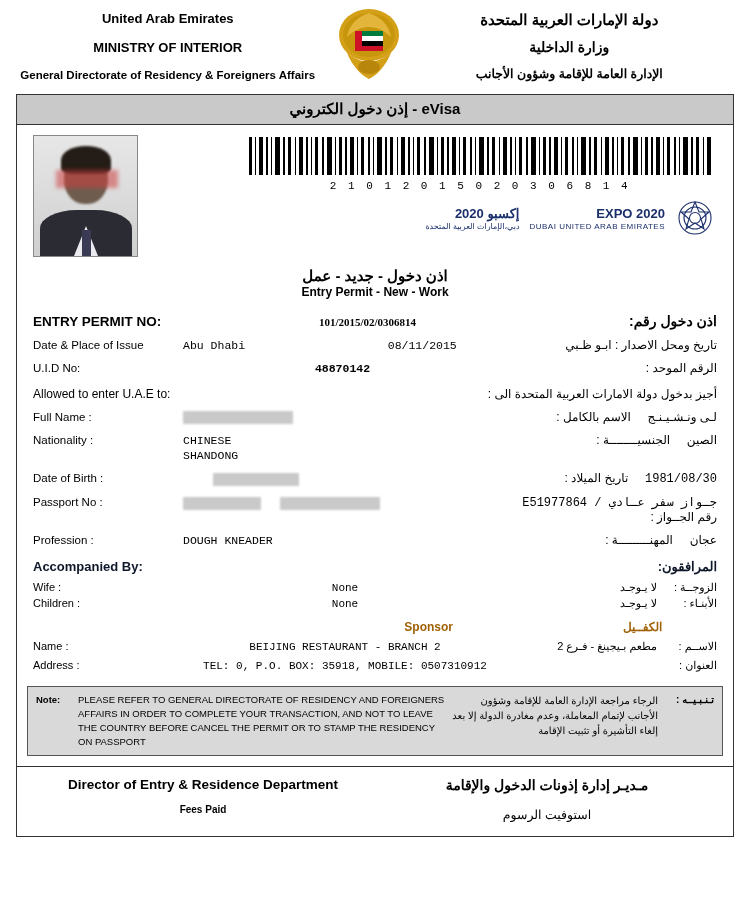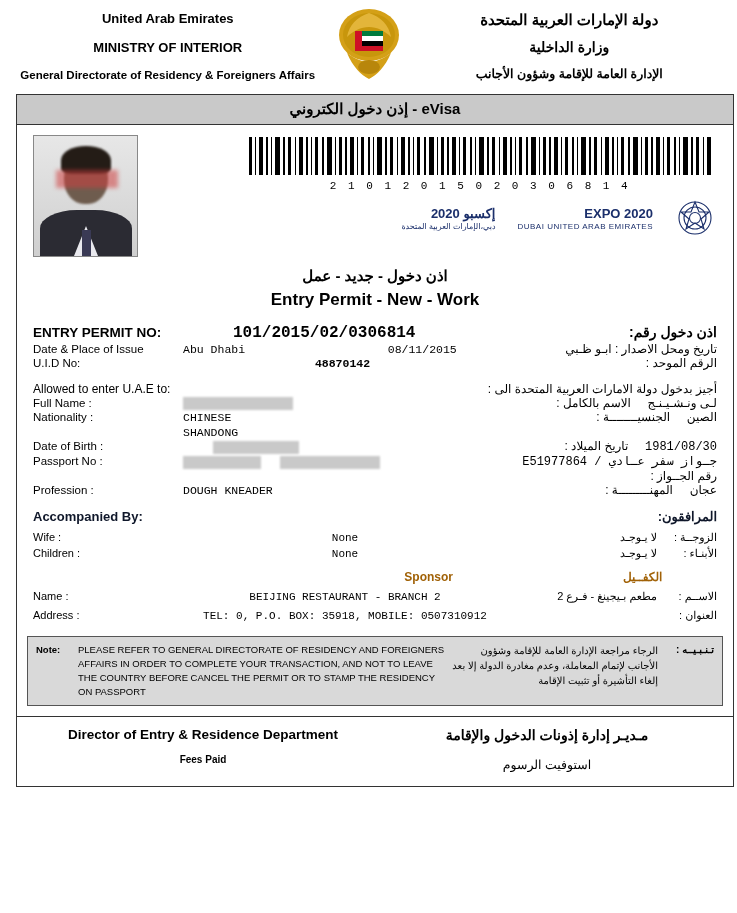--- a/index.html
+++ b/index.html
@@ -155,50 +155,52 @@
     font-family: "Liberation Mono", monospace;
     font-size: 11px;
     letter-spacing: 2.5px;
     margin-top: 1px;
   }
   .expo-row {
     display: flex;
     align-items: center;
     justify-content: flex-end;
     margin-top: 6px;
-    gap: 22px;
+    gap: 10px;
   }
   .expo-text { text-align: right; line-height: 1.15; }
   .expo-ar { font-size: 13px; color: #1b2f6b; font-weight: bold; }
   .expo-en { font-size: 8px; color: #1b2f6b; letter-spacing: .5px; }
   .expo-mark { font-size: 14px; color: #1b2f6b; font-weight: bold; }
   
   .titles {
     text-align: center;
     margin-top: 10px;
   }
   .title-ar { font-size: 15px; font-weight: bold; direction: rtl; }
-  .title-en { font-size: 17px; font-weight: bold; margin-top: 5px; }
+  .title-en { font-size: 12px; font-weight: bold; }
   
   .body-pad { padding: 0 16px 0 16px; }
   .row {
     display: flex;
     align-items: baseline;
+    margin-top: 9px;
     font-size: 11.5px;
   }
   .row .lbl { width: 150px; flex: 0 0 150px; }
   .row .mid { flex: 1; font-family: "Liberation Mono", monospace; font-size: 11.5px; }
   .row .ar { width: 215px; flex: 0 0 215px; text-align: right; direction: rtl; font-size: 12px; }
   .row-main {
     margin-top: 14px;
     font-size: 13.5px;
     font-weight: bold;
+    gap: 12px;
   }
   .row-main .lbl { width: 200px; flex: 0 0 200px; }
-  .row-main .mid { font-family: Liberation Mono, monospace; font-size: 16px; text-align: left; }
+  .row-main .mid { font-family: Liberation Serif, serif; font-size: 11px; text-align: center; }
   .row-main .ar { font-size: 14px; }
   .c { text-align: center; }
   .mono { font-family: "Liberation Mono", monospace; }
   .redbar {
     display: inline-block;
     background: #c9c9c9;
     height: 13px;
     vertical-align: middle;
     filter: blur(0.8px);
   }

